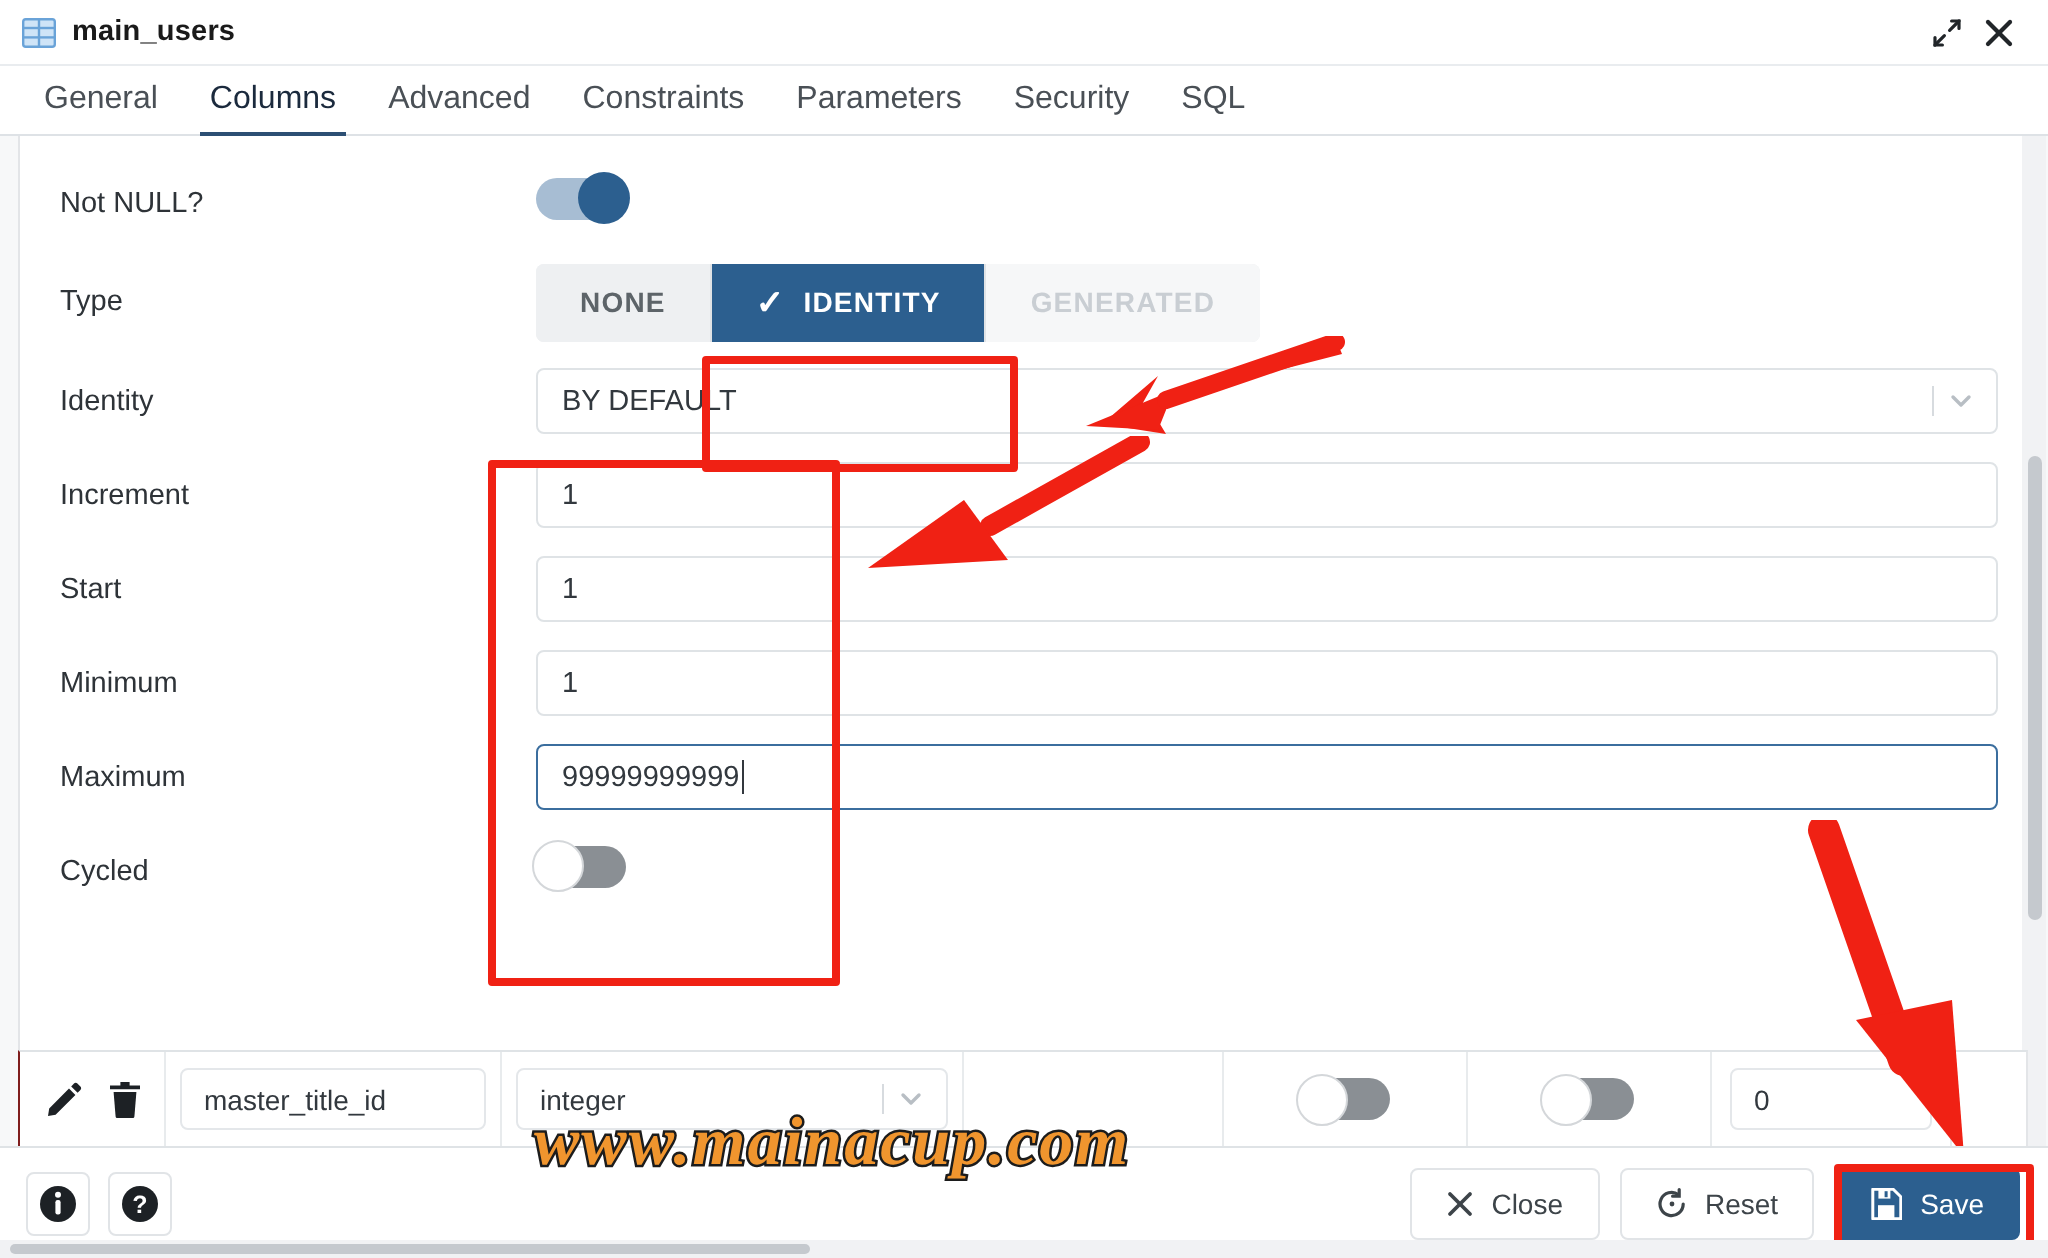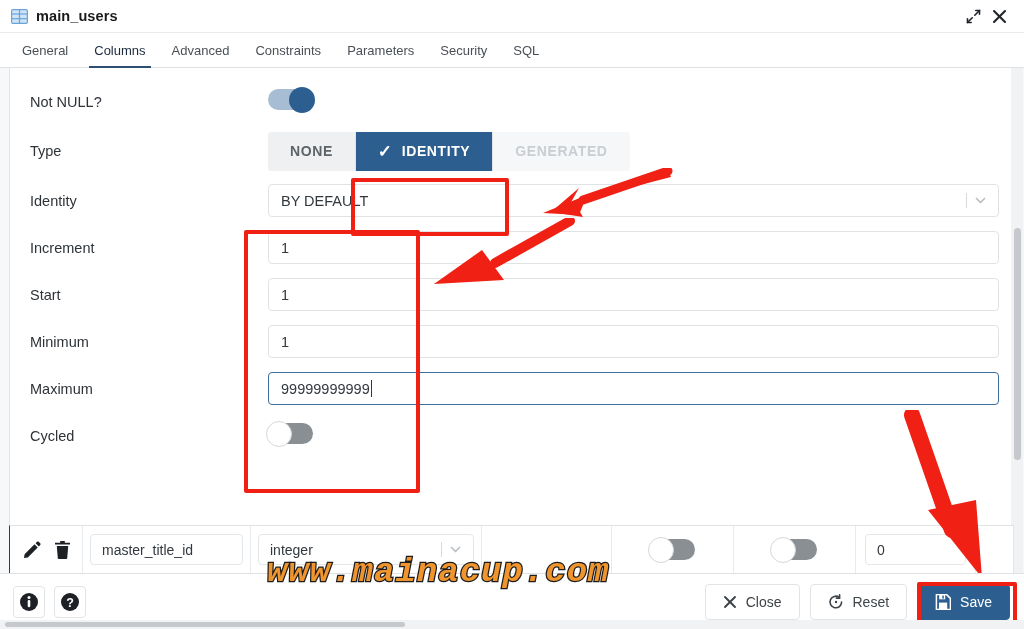--- a/index.html
+++ b/index.html
@@ -40,21 +40,21 @@
   .tabbar {
     height: 35px; flex: 0 0 35px;
     display: flex; align-items: stretch;
     background: #fff;
     border-bottom: 1px solid #dee2e6;
     padding-left: 9px;
   }
   .tab {
     display: flex; align-items: center;
     padding: 0 13px;
-    font-size: 13px; color: #4a5056;
+    font-size: 16px; color: #4a5056;
     cursor: pointer;
     position: relative;
     white-space: nowrap;
     text-align: center;
   }
   .tab.active { color: #1b2a3d; }
   .tab.active::after {
     content: ""; position: absolute; left: 8px; right: 8px; bottom: -1px;
     height: 2.5px; background: #2c4f73;
   }
@@ -213,21 +213,21 @@
 
   
   .anno { position: absolute; pointer-events: none; }
   .rbox { border: 4px solid #f02114; border-radius: 2px; }
   .arrow { position: absolute; pointer-events: none; }
 
   
   .watermark {
     position: absolute;
     left: 267px; top: 553px;
-    font-family: Liberation Mono, monospace;
+    font-family: Liberation Serif, serif;
     font-size: 34px; font-weight: 700; font-style: italic;
     letter-spacing: 1px;
     color: #f0952e;
     -webkit-text-stroke: 2.5px #1c1c1c;
     paint-order: stroke fill;
     white-space: nowrap;
     pointer-events: none;
   }
 </style>
 </head>

